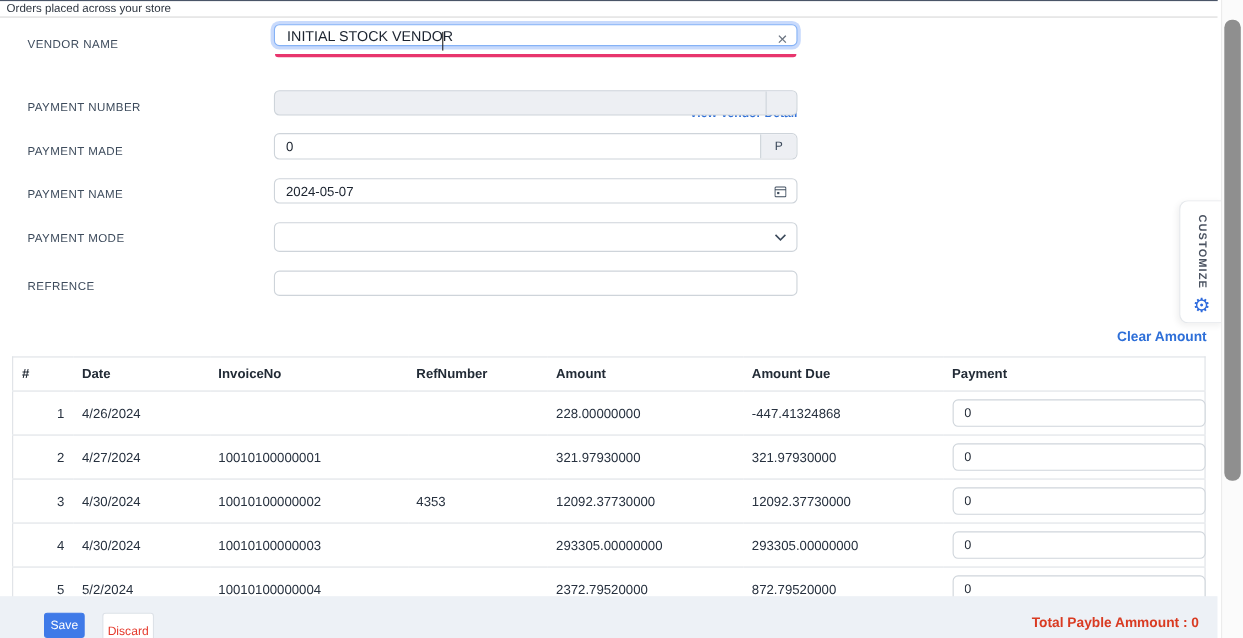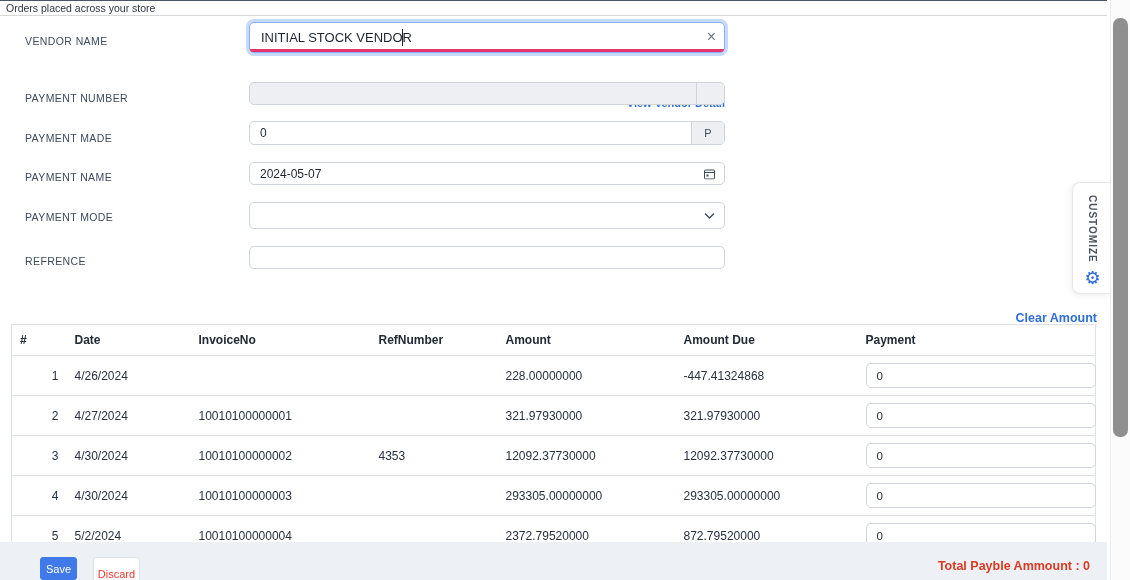--- a/index.html
+++ b/index.html
@@ -9,41 +9,41 @@
 
   
   .page-subtitle { position:absolute; left:6px; top:1px; font-size:10.5px; color:#2f3742; }
   .top-rule { position:absolute; left:0; top:14px; width:1107px; border-bottom:1px solid #d7d7d7; }
 
   
   .field-label { position:absolute; left:25px; font-size:10.5px; letter-spacing:.4px; color:#3d4b5c; }
   .fld { position:absolute; left:249px; width:476px; }
 
   .vendor-wrap { top:21px; height:31px; }
-  .vendor-input { width:100%; height:31px; border:1px solid #85b2f6; border-radius:5px;
+  .vendor-input { width:100%; height:20px; border:1px solid #85b2f6; border-radius:5px;
     box-shadow:0 0 0 3px rgba(96,150,245,.35); padding:0 30px 0 11px; font-size:13px; color:#1c2430;
     font-family:"Liberation Sans", sans-serif; outline:none; background:#fff; }
   .vendor-underline { position:absolute; left:1px; right:1px; bottom:1px; height:3px; background:#e8356d; border-radius:0 0 4px 4px; }
   .vendor-caret { position:absolute; left:153px; top:7px; width:1px; height:17px; background:#222; }
   .clear-x { position:absolute; right:9px; top:5px; font-size:16px; color:#6d7683; cursor:pointer; line-height:20px; }
 
   .link-blue { color:#2e6fd8; font-weight:bold; text-decoration:none; }
   .view-vendor { position:absolute; left:249px; top:66px; width:476px; text-align:right; font-size:11px;margin-top:30px; }
 
   .input-group { position:absolute; left:249px; width:476px; display:flex; border:1px solid #ced4da; border-radius:5px; overflow:hidden; background:#fff; }
   .ig-disabled { background:#edeff3; }
   .ig-input { flex:1; border:none; outline:none; background:transparent; padding:0 10px; font-size:12px; color:#1c2430; font-family:"Liberation Sans", sans-serif; }
   .ig-addon { display:flex; align-items:center; justify-content:center; border-left:1px solid #ced4da; background:#edeff3; font-size:11px; color:#3d4b5c; }
 
   .simple-input { position:absolute; left:249px; width:476px; border:1px solid #ced4da; border-radius:5px; background:#fff;
     padding:0 10px; font-size:12px; color:#1c2430; font-family:"Liberation Sans", sans-serif; outline:none; }
 
   .icon-right { position:absolute; right:10px; top:50%; transform:translateY(-50%); line-height:0; }
 
-  .clear-amount { position:absolute; left:0; top:310px; width:1097px; text-align:right; font-size:12.5px; }
+  .clear-amount { position:absolute; left:0; top:298px; width:1097px; text-align:right; font-size:12.5px; }
 
   
   table { position:absolute; left:11px; top:323px; width:1085px; border-collapse:collapse; table-layout:fixed;
     border:1px solid #dee2e6; font-size:12px; color:#27313f; }
   th { text-align:left; font-weight:bold; padding:8px 8px; border-bottom:1px solid #dee2e6; color:#222b36; font-size:12px; }
   td { padding:0 8px; border-top:1px solid #dee2e6; height:40px; vertical-align:middle; }
   th.num, td.num { text-align:right; }
   .pay-input { width:230px; height:25px; border:1px solid #cfd5db; border-radius:5px; padding:0 10px;
     font-size:11.5px; color:#1c2430; font-family:"Liberation Sans", sans-serif; outline:none; background:#fff; }
 

